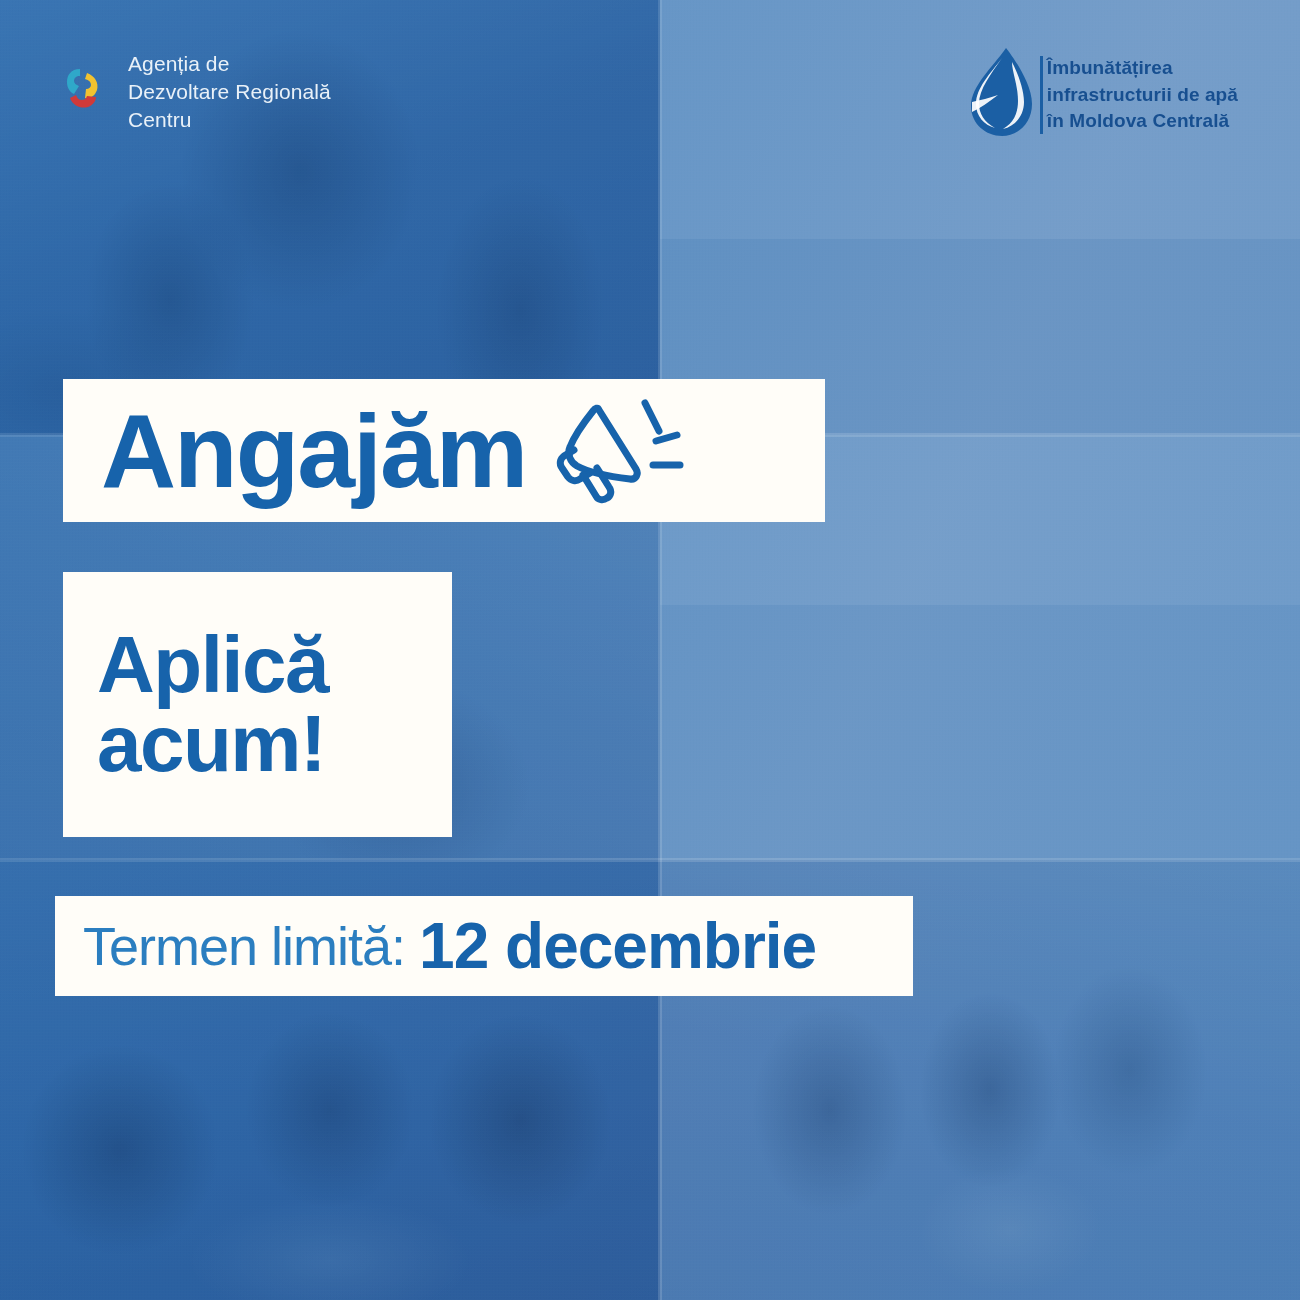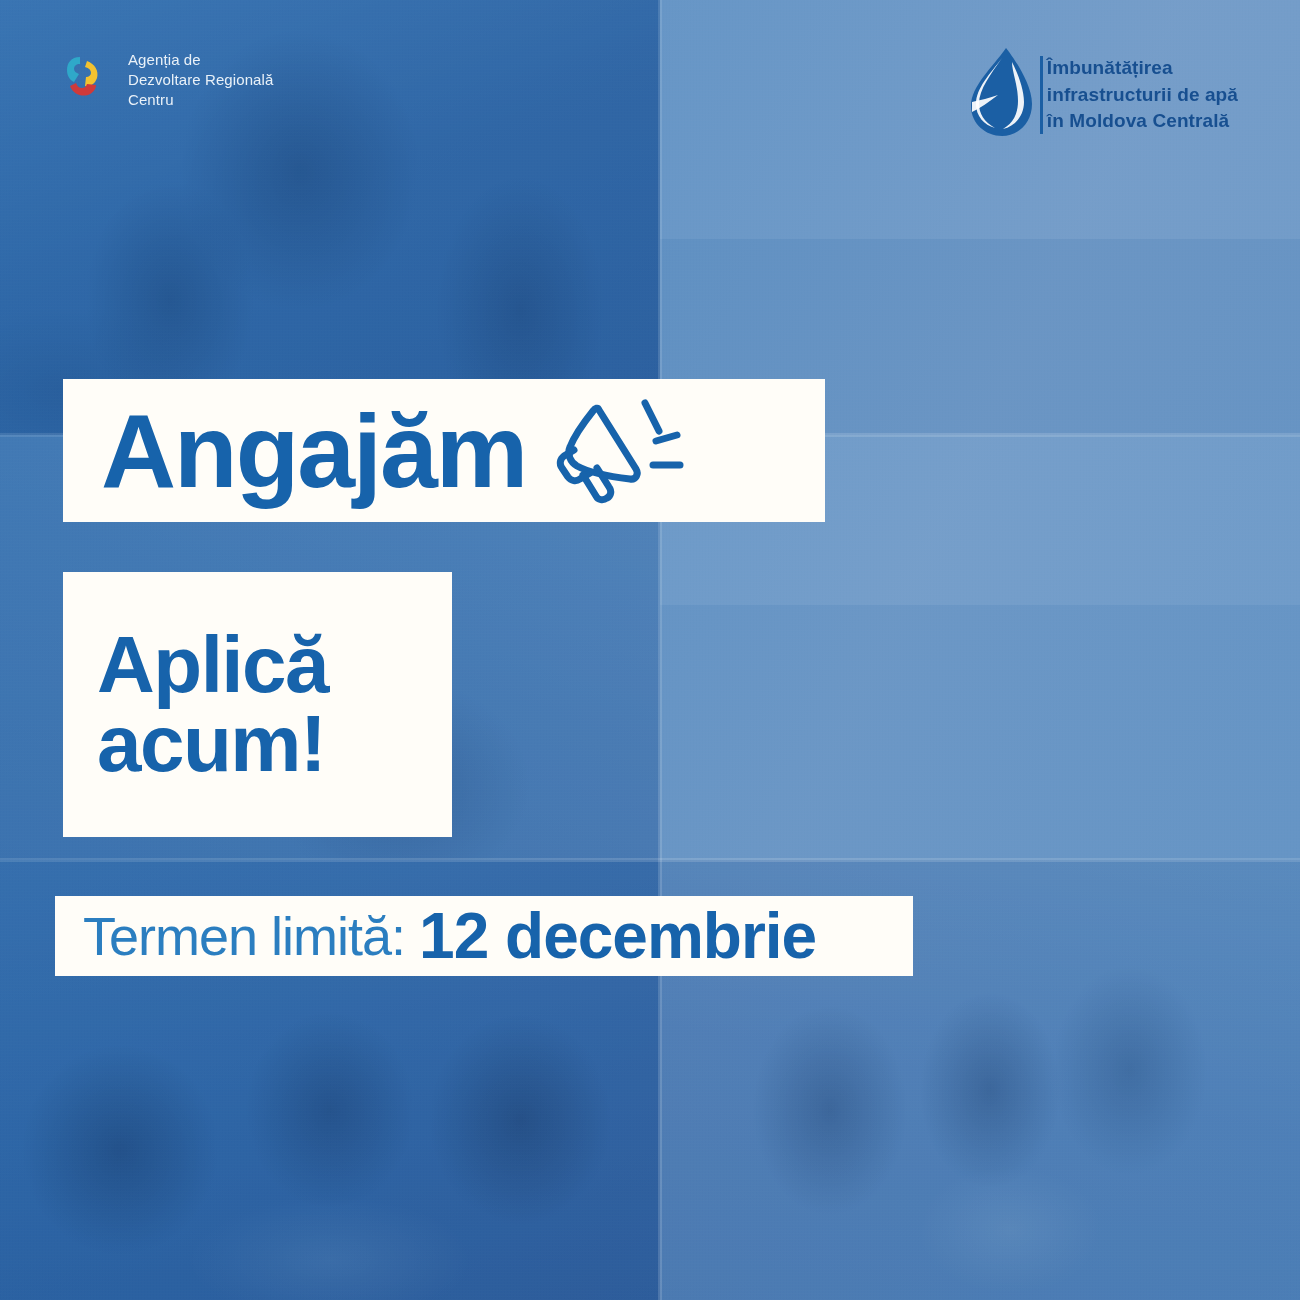--- a/index.html
+++ b/index.html
@@ -105,21 +105,21 @@
     position: absolute;
     left: 56px; top: 50px;
     display: flex;
     align-items: center;
     gap: 16px;
     z-index: 5;
   }
   .adr-mark { width: 56px; height: 56px; flex: 0 0 auto; }
   .adr-text {
     color: #e9f1f8;
-    font-size: 15px;
+    font-size: 21px;
     line-height: 1.33;
     font-weight: 400;
     letter-spacing: .1px;
     white-space: pre-line;
   }
 
   .logo-water {
     position: absolute;
     right: 62px; top: 46px;
     display: flex;
@@ -174,21 +174,21 @@
     color: #1763ab;
     font-size: 80px;
     font-weight: 700;
     line-height: .98;
     letter-spacing: -1.5px;
     white-space: pre-line;
   }
 
   .banner-deadline {
     left: 55px; top: 896px;
-    width: 830px; height: 80px;
+    width: 830px; height: 100px;
     padding-left: 28px;
     gap: 0;
   }
   .deadline-label {
     color: #2b7ec0;
     font-size: 54px;
     font-weight: 400;
     letter-spacing: -1px;
   }
   .deadline-date {

